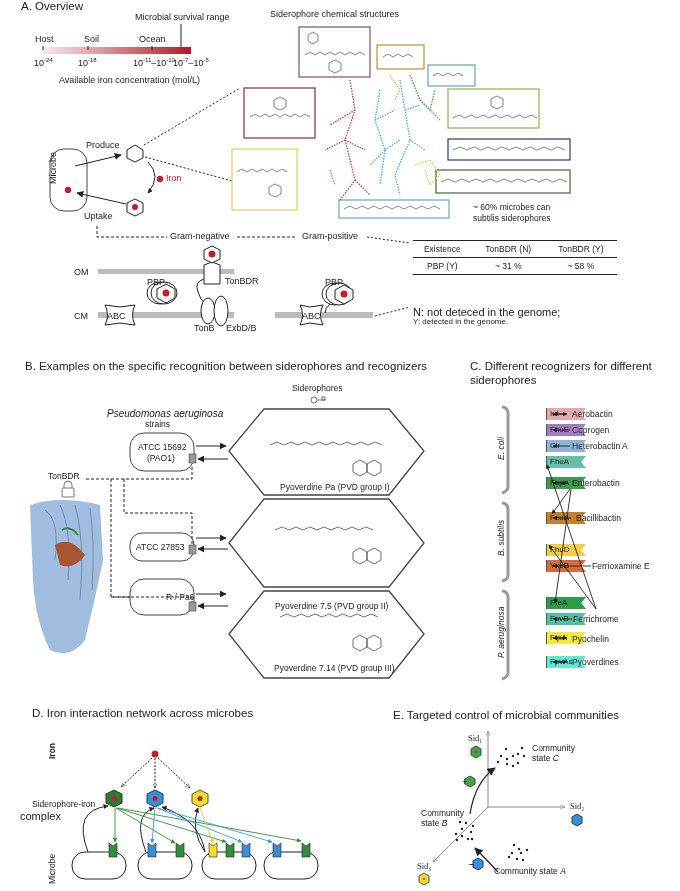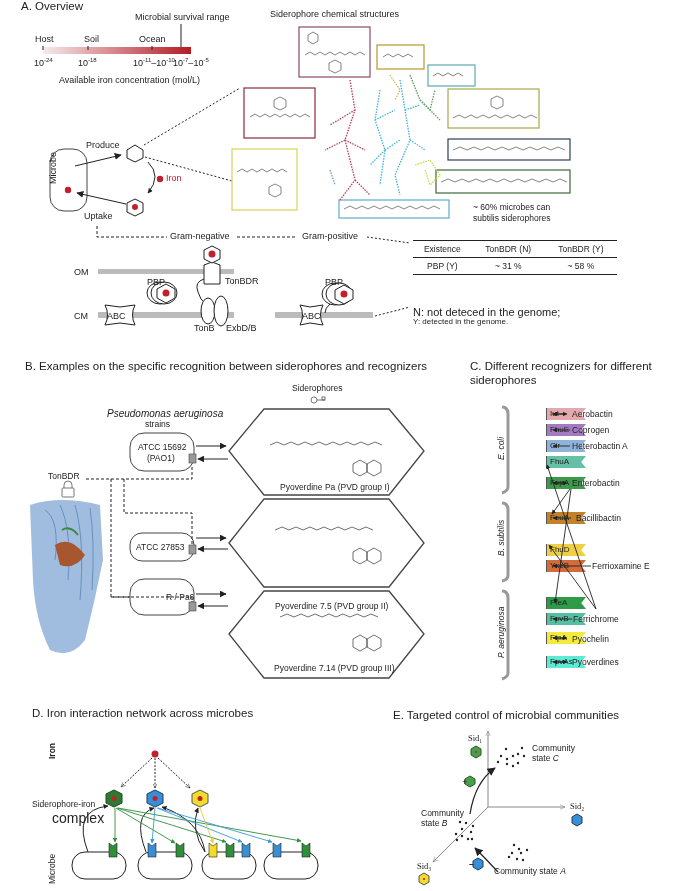--- a/index.html
+++ b/index.html
@@ -310,21 +310,21 @@
 <div class="t" style="left:572px;top:478px;font-size:8.5px;">Enterobactin</div>
 <div class="t" style="left:576px;top:513px;font-size:8.5px;">Bacillibactin</div>
 <div class="t" style="left:592px;top:561px;font-size:8.5px;">Ferrioxamine E</div>
 <div class="t" style="left:573px;top:614px;font-size:8.5px;">Ferrichrome</div>
 <div class="t" style="left:572px;top:634px;font-size:8.5px;">Pyochelin</div>
 <div class="t" style="left:572px;top:657px;font-size:8.5px;">Pyoverdines</div>
 
 <div class="t title" style="left:32px;top:707px;">D. Iron interaction network across microbes</div>
 <div class="t" style="left:47px;top:759px;transform:rotate(-90deg);transform-origin:left top;font-weight:bold;font-size:8.5px;">Iron</div>
 <div class="t" style="left:20px;top:799px;font-size:8.5px;margin-left:12px;">Siderophore-iron</div>
-<div class="t" style="left:20px;top:810px;font-size:14px;margin-left:32px;">complex</div>
+<div class="t" style="left:20px;top:810px;font-size:11px;">complex</div>
 <div class="t" style="left:47px;top:884px;transform:rotate(-90deg);transform-origin:left top;font-size:8.5px;">Microbe</div>
 
 <svg width="680" height="891">
   <defs>
     <marker id="ag" viewBox="0 0 10 10" refX="9" refY="5" markerWidth="5" markerHeight="5" orient="auto">
         <path d="M0,0 L10,5 L0,10 z" fill="#2f8f3a"></path>
       </marker>
     <marker id="ab" viewBox="0 0 10 10" refX="9" refY="5" markerWidth="5" markerHeight="5" orient="auto">
         <path d="M0,0 L10,5 L0,10 z" fill="#3a9ad8"></path>
       </marker>

